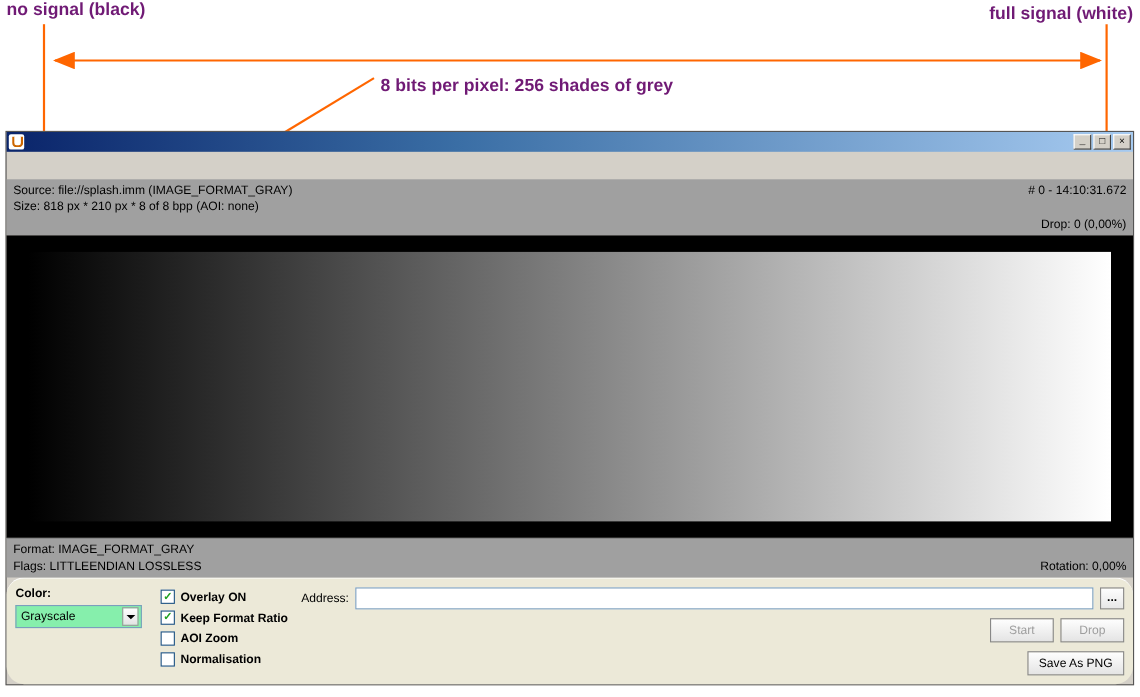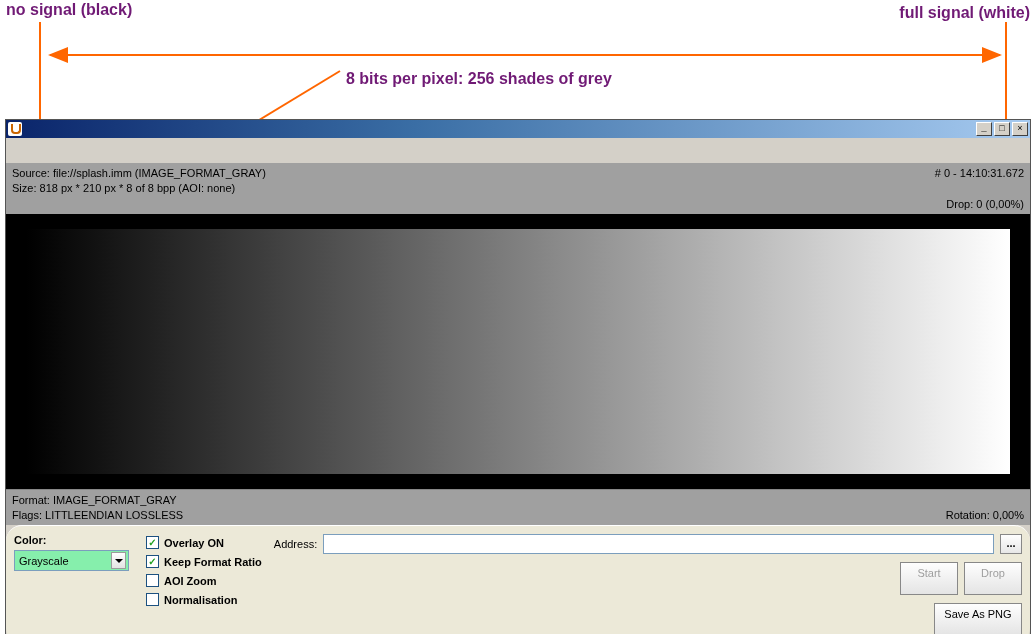--- a/index.html
+++ b/index.html
@@ -39,21 +39,21 @@
     .chk-box { width: 13px; height: 13px; border: 1px solid #1c5180; background: #fff; display: flex; align-items: center; justify-content: center; font-size: 10px; color: #21a121; font-weight: bold; line-height: 1; }
     .chk label { font-weight: bold; }
 
     .controls-col3 { flex: 1; display: flex; flex-direction: column; gap: 8px; }
     .addr-row { display: flex; align-items: center; gap: 6px; }
     .addr-row label { font-weight: normal; }
     .addr-input { flex: 1; height: 20px; border: 1px solid #7b9ebd; background: #fff; padding: 0 3px; }
     .browse-btn { width: 22px; height: 20px; border: 1px solid #888; background: linear-gradient(#fefefe, #e7e7e7); text-align: center; line-height: 16px; font-weight: bold; cursor: pointer; }
 
     .btn-row { display: flex; justify-content: flex-end; gap: 6px; }
-    .btn { min-width: 58px; height: 33px; border: 1px solid #888; background: linear-gradient(#fefefe, #e4e4e4); text-align: center; line-height: 20px; cursor: pointer; padding: 0 8px; }
+    .btn { min-width: 58px; height: 22px; border: 1px solid #888; background: linear-gradient(#fefefe, #e4e4e4); text-align: center; line-height: 20px; cursor: pointer; padding: 0 8px; }
     .btn.disabled { color: #9e9e9e; }
     .btn.save { min-width: 88px; }
 
     
     .arrow-overlay { position: absolute; left: 0; top: 0; width: 1036px; height: 634px; pointer-events: none; }
   </style>
 </head>
 <body>
 
 <div class="annot" style="left:6px; top:1px;">no signal (black)</div>

